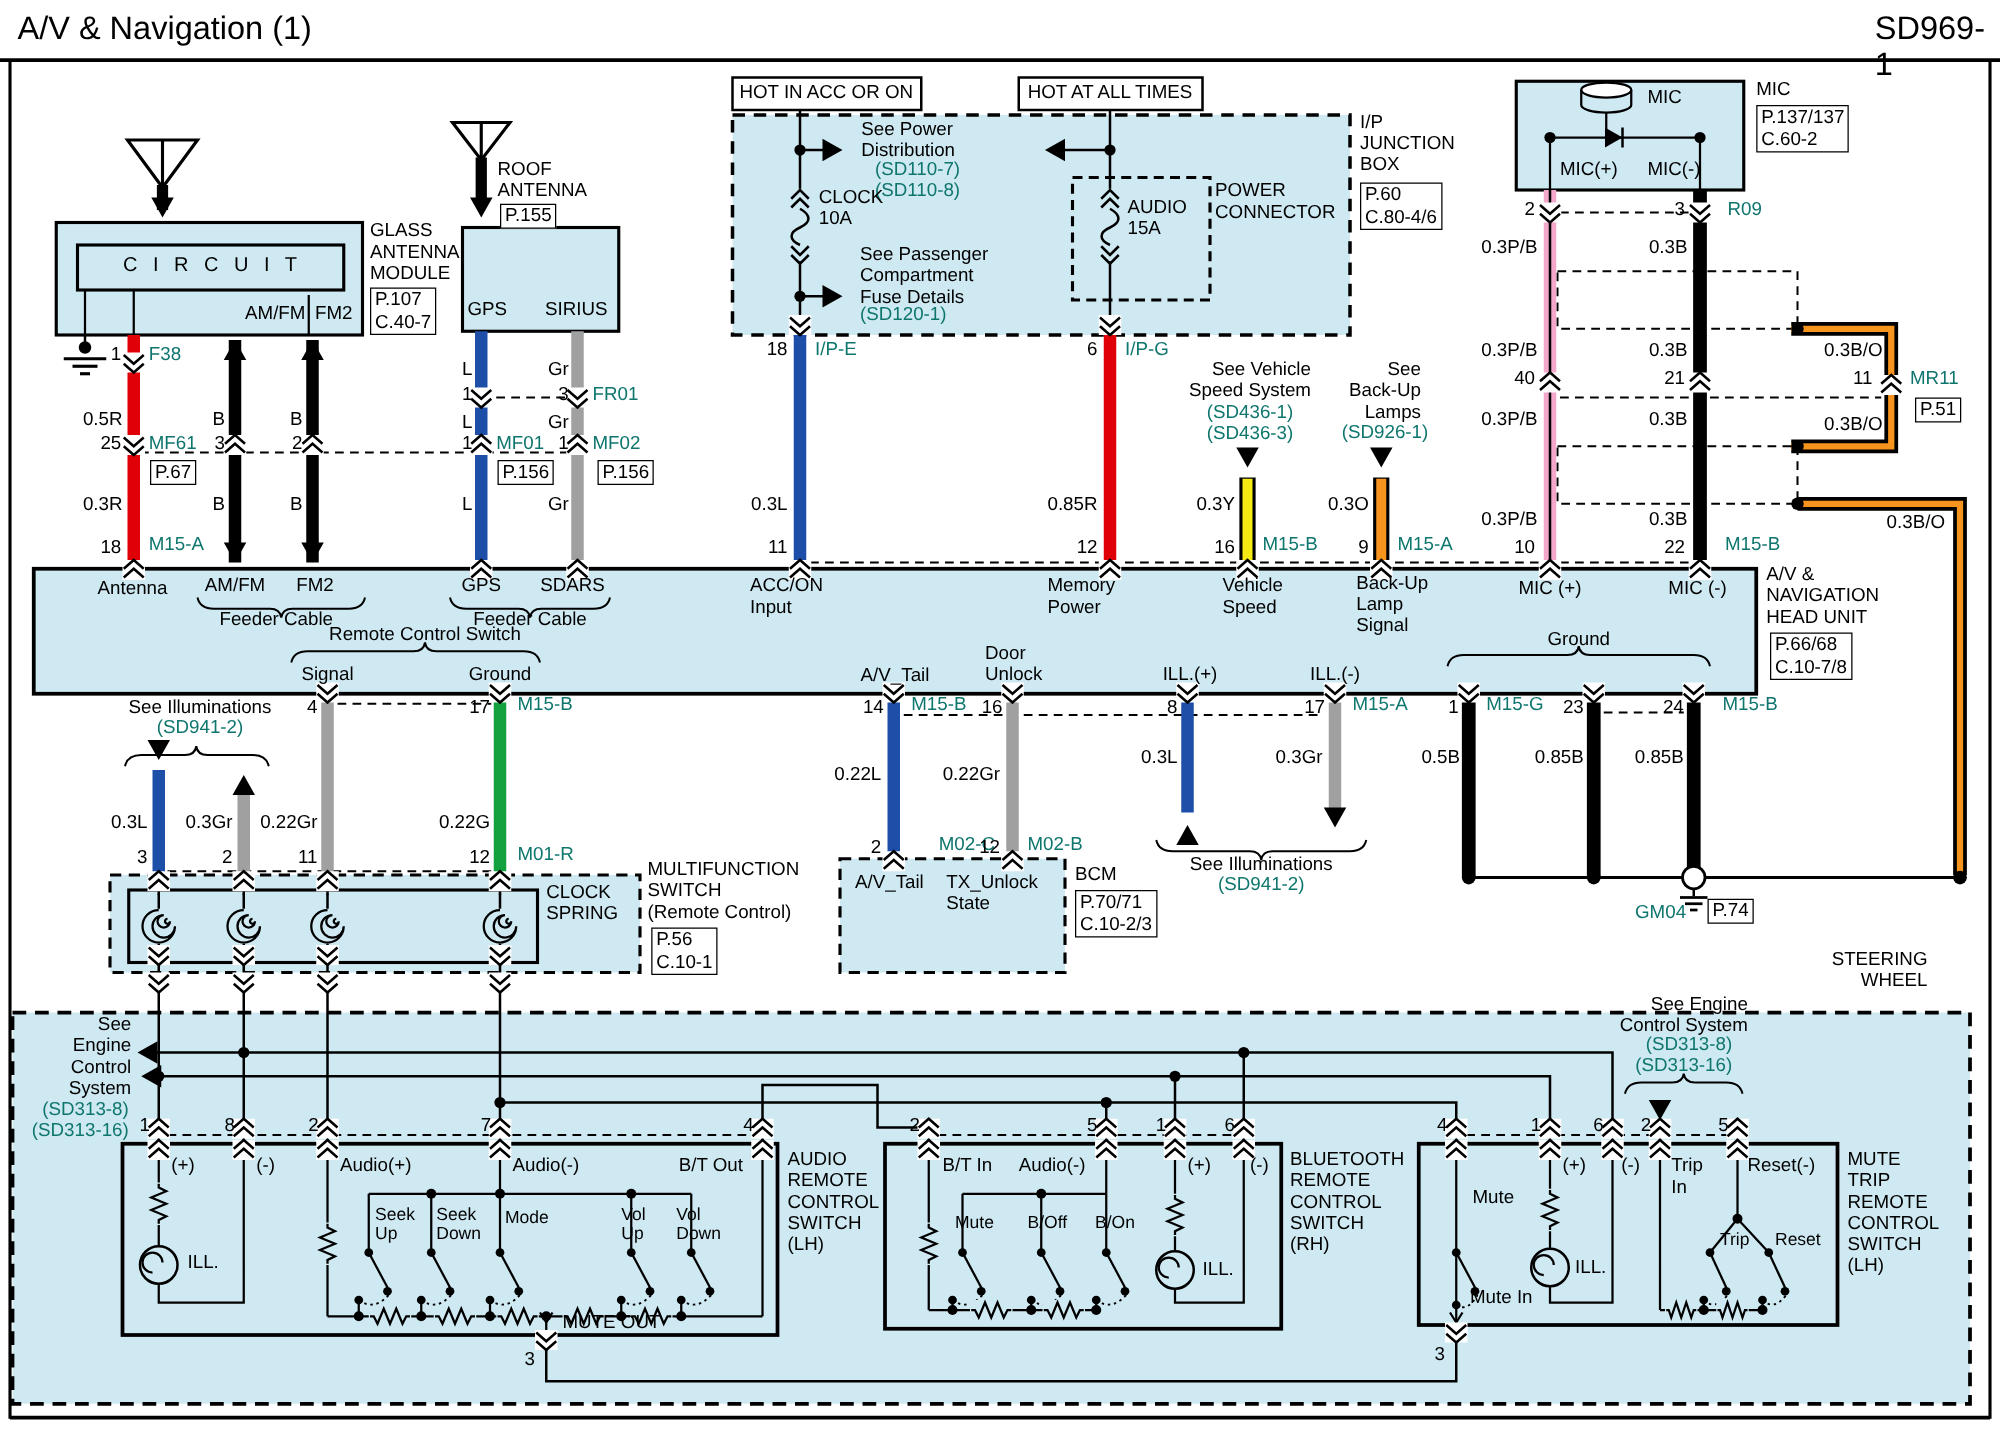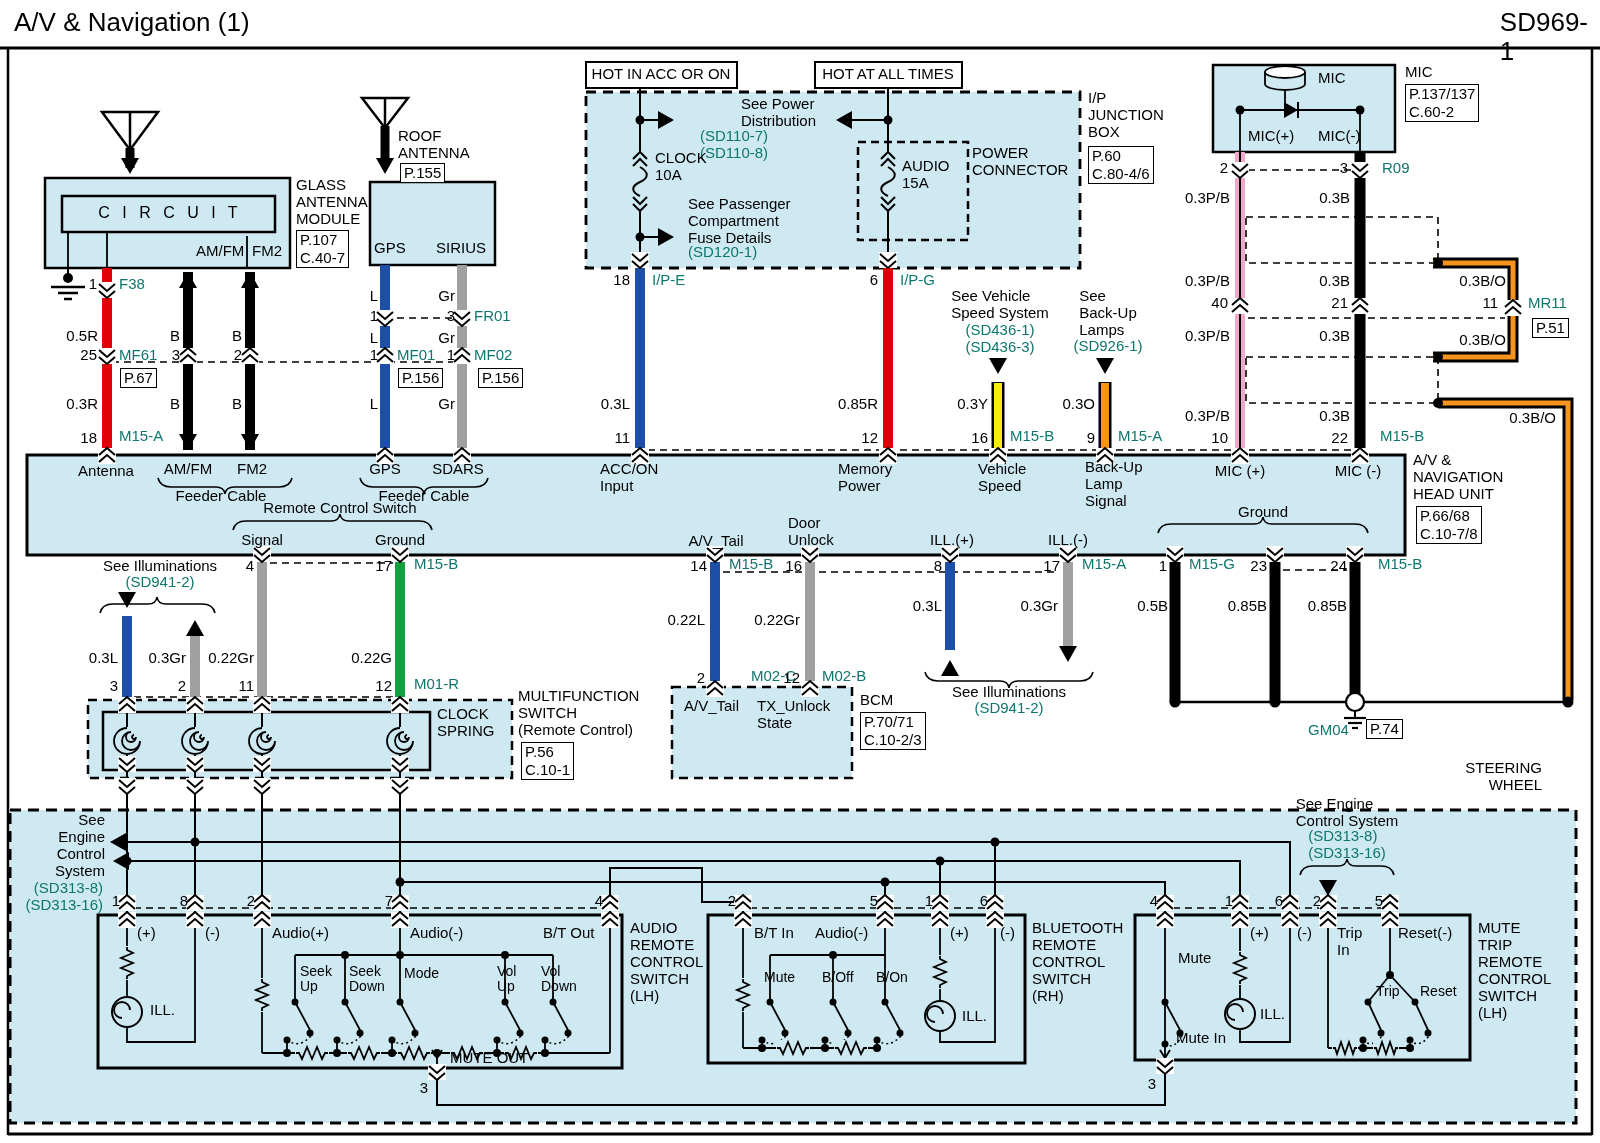--- a/index.html
+++ b/index.html
@@ -3,21 +3,21 @@
 <meta charset="utf-8">
 <style>
   html,body{margin:0;padding:0;background:#fff;}
   #stage{position:relative;width:1600px;height:1143px;background:#fff;overflow:hidden;
          font-family:"Liberation Sans",sans-serif;text-decoration:underline;}
   #stage svg{position:absolute;left:0;top:0;}
   .lb{position:absolute;font:15px/1.13 "Liberation Sans",sans-serif;color:#000;white-space:pre-line;z-index:5;}
   .bl{color:#0f766e;}
   .bx{border:1.6px solid #000;background:#fff;padding:0 3px;line-height:1.2;}
   .ra{transform:translateX(-100%);}
-  .ca{transform:translateX(-50%);text-align:left;}
+  .ca{transform:translateX(-50%);text-align:right;}
   .tr{text-align:right;}
   .t26{font-size:26px;}
   .s14{font-size:14px;line-height:1.1;}
   .ls{letter-spacing:4px;}
 </style>
 </head>
 <body>
 
 <div id="stage">
 <svg width="1600" height="1143" viewBox="0 0 1600 1143">
@@ -557,21 +557,21 @@
 <div class="lb ra" style="left:455px;top:308px">3</div>
 <div class="lb bl" style="left:474px;top:308px">FR01</div>
 <div class="lb ra" style="left:455px;top:330px">Gr</div>
 <div class="lb ra" style="left:455px;top:347px">1</div>
 <div class="lb bl" style="left:474px;top:347px">MF02</div>
 <div class="lb bx" style="left:478px;top:368px">P.156</div>
 <div class="lb ra" style="left:455px;top:396px">Gr</div>
 
 <div class="lb ca" style="left:661px;top:66px">HOT IN ACC OR ON</div>
 <div class="lb ca" style="left:888px;top:66px">HOT AT ALL TIMES</div>
-<div class="lb" style="left:741px;top:96px">See Power
+<div class="lb" style="left:689px;top:96px">See Power
 Distribution</div>
 <div class="lb bl" style="left:700px;top:128px">(SD110-7)
 (SD110-8)</div>
 <div class="lb" style="left:655px;top:150px">CLOCK
 10A</div>
 <div class="lb" style="left:688px;top:196px">See Passenger
 Compartment
 Fuse Details</div>
 <div class="lb bl" style="left:688px;top:244px">(SD120-1)</div>
 <div class="lb" style="left:902px;top:158px">AUDIO

